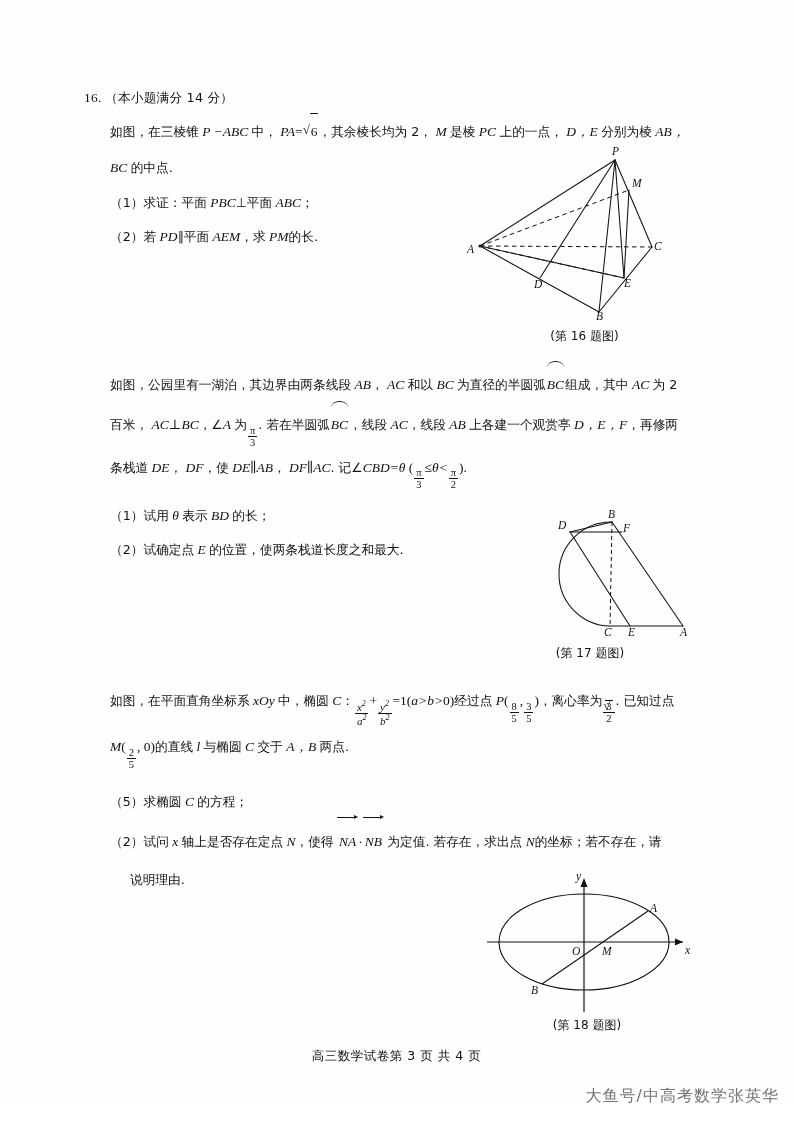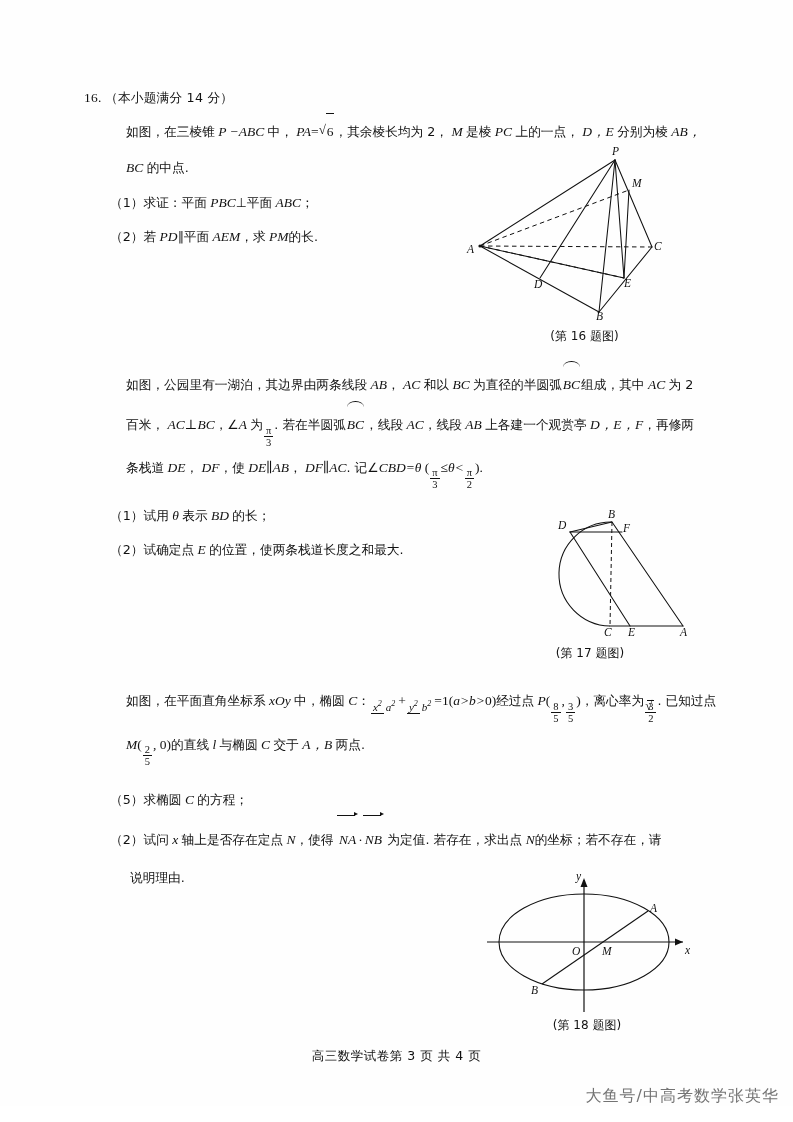--- a/index.html
+++ b/index.html
@@ -31,21 +31,21 @@
   }
   .prob-head {
     font-size: 13.5px;
     letter-spacing: 0.2px;
     white-space: nowrap;
   }
   .body-line {
     font-size: 13.5px;
     line-height: 36px;
     white-space: nowrap;
-    margin-left: 42px;
+    margin-left: 26px;
   }
   .sub-line {
     font-size: 13.5px;
     line-height: 34px;
     white-space: nowrap;
     margin-left: 26px;
   }
   .sub-line.indent2 { margin-left: 46px; }
 
   .it { font-style: italic; }
@@ -78,23 +78,23 @@
     padding: 0 1px;
     margin-top: 0px;
   }
 
   
   sup.v { font-size: 8px; vertical-align: super; font-style: italic; }
 
   
   .fracsq {
     display: inline-flex;
-    flex-direction: row;
+    flex-direction: column;
     vertical-align: -0.5em;
-    text-align: right;
+    text-align: left;
     font-size: 11px;
     line-height: 1.1;
     margin: 0 1px;
     font-style: italic;
   }
   .fracsq > span:first-child { border-bottom: 1px solid #111; padding: 0 2px; }
   .fracsq > span:last-child { padding: 0 2px; }
 
   
   .arc { position: relative; display: inline-block; font-style: italic; padding: 0 1px;}

